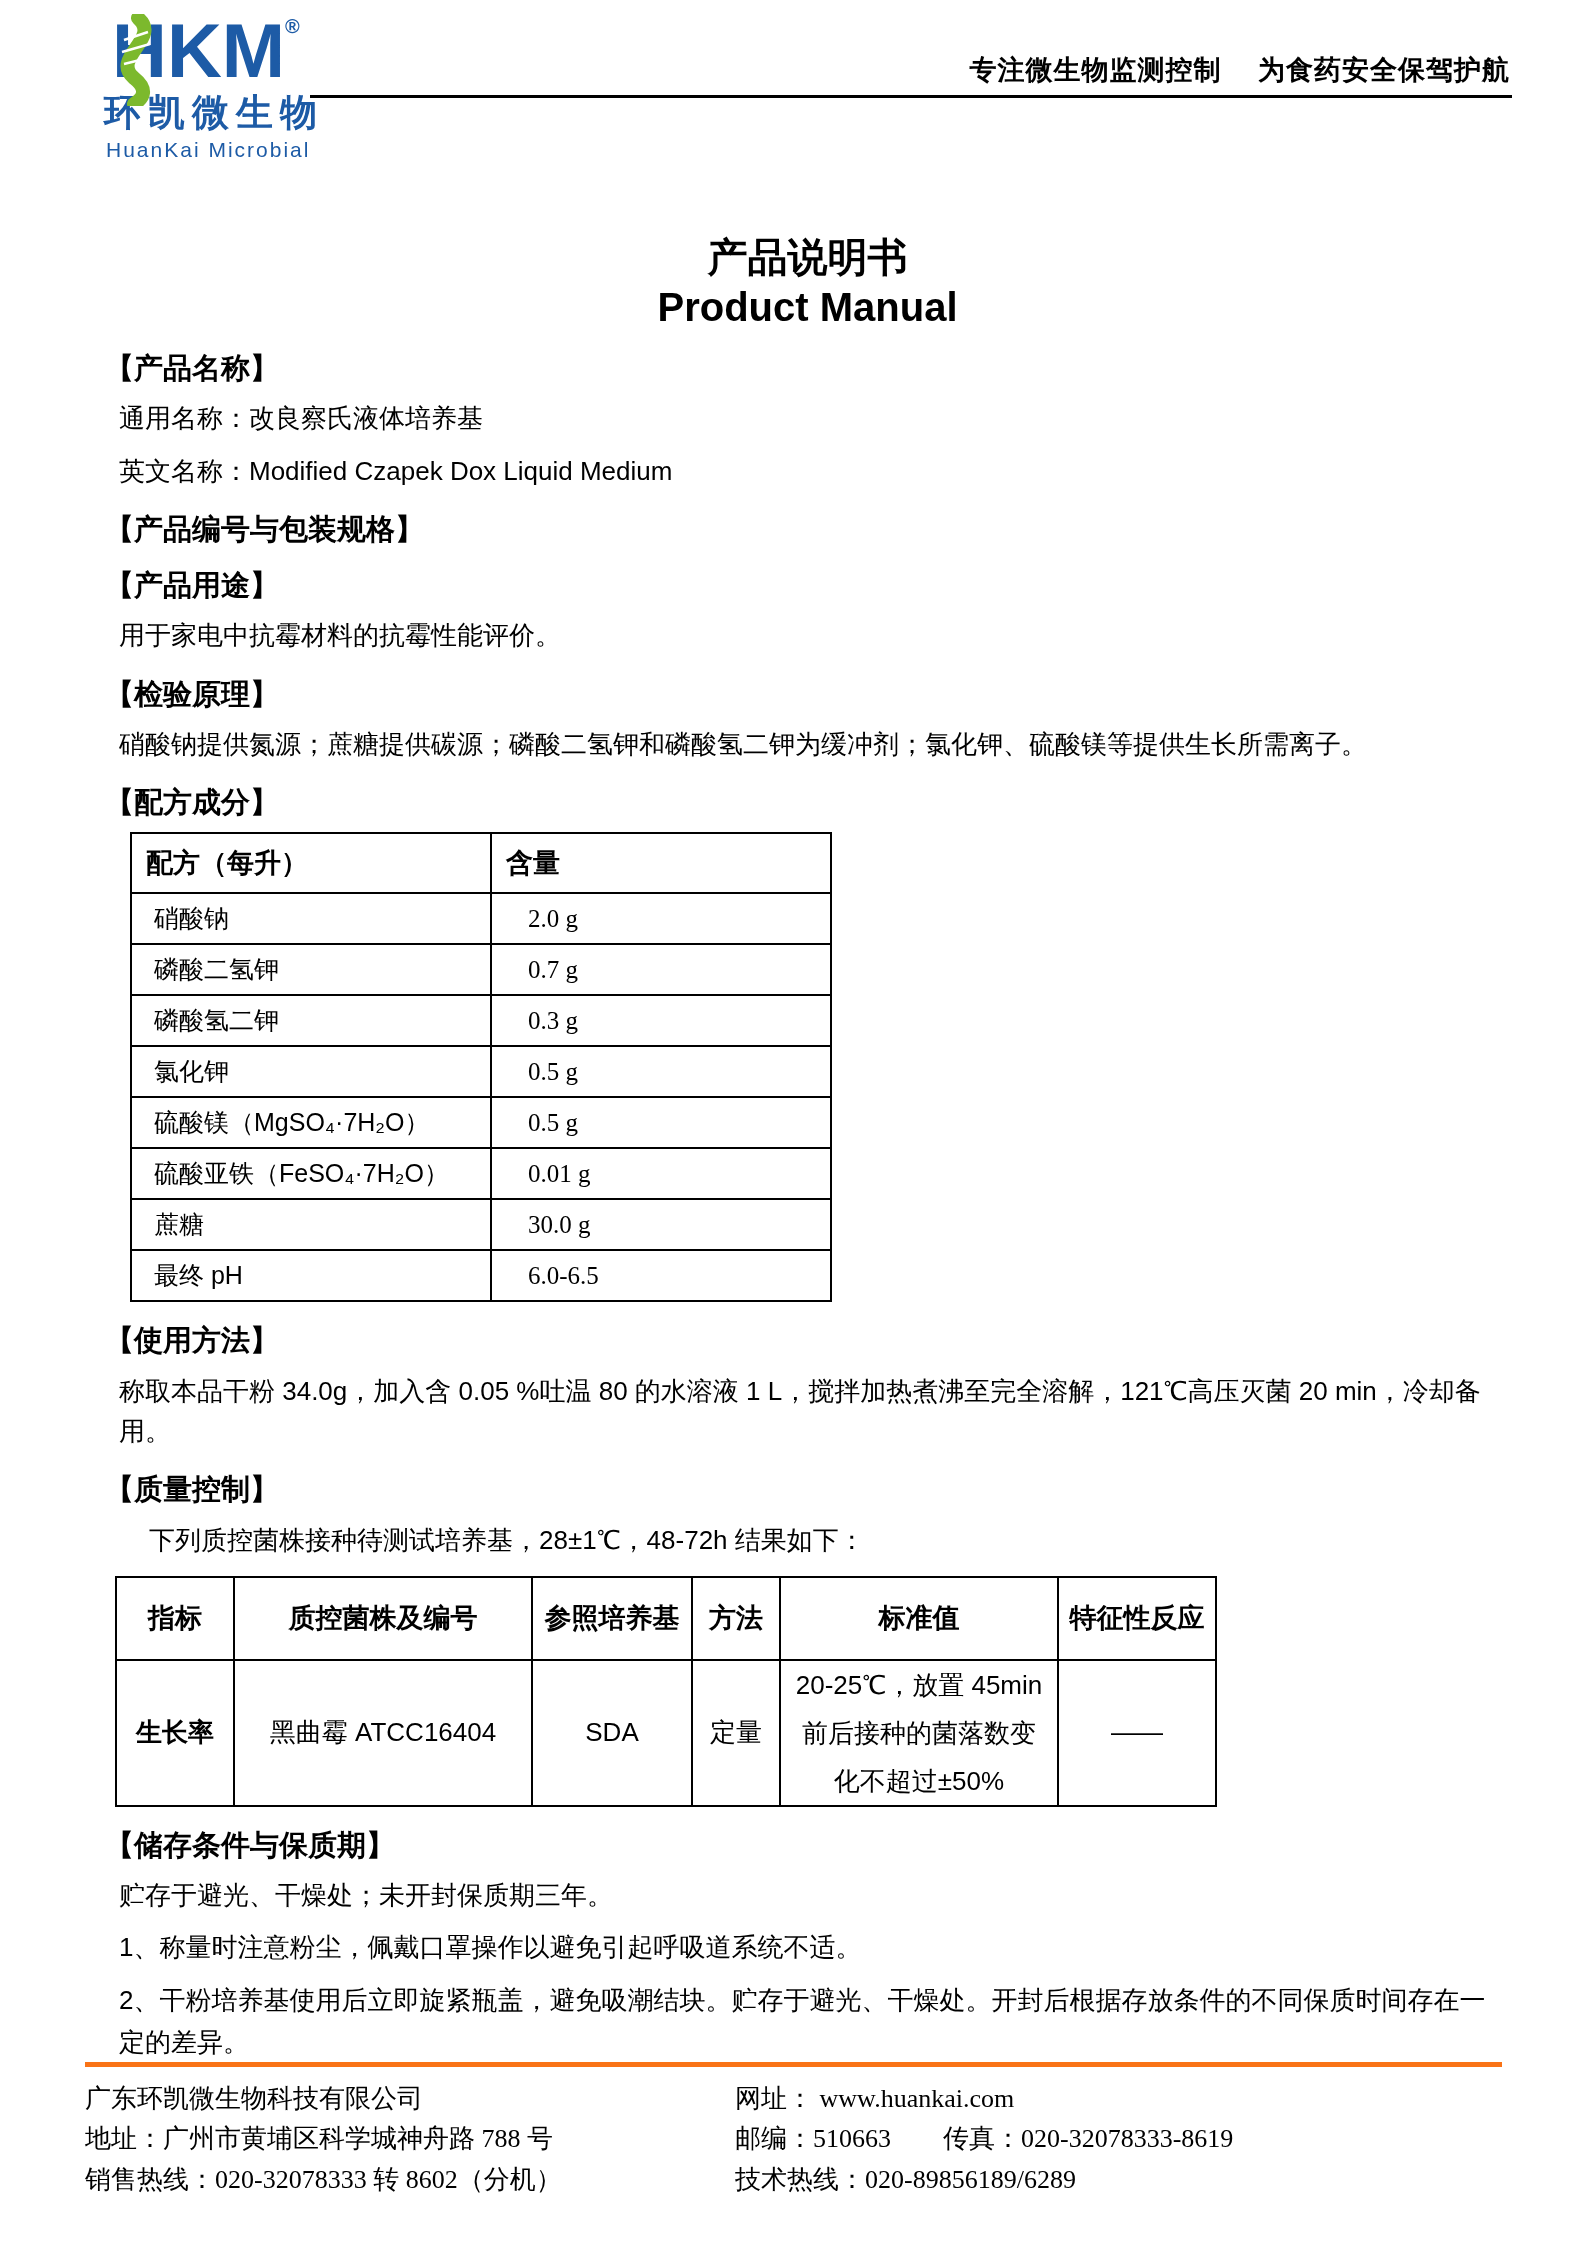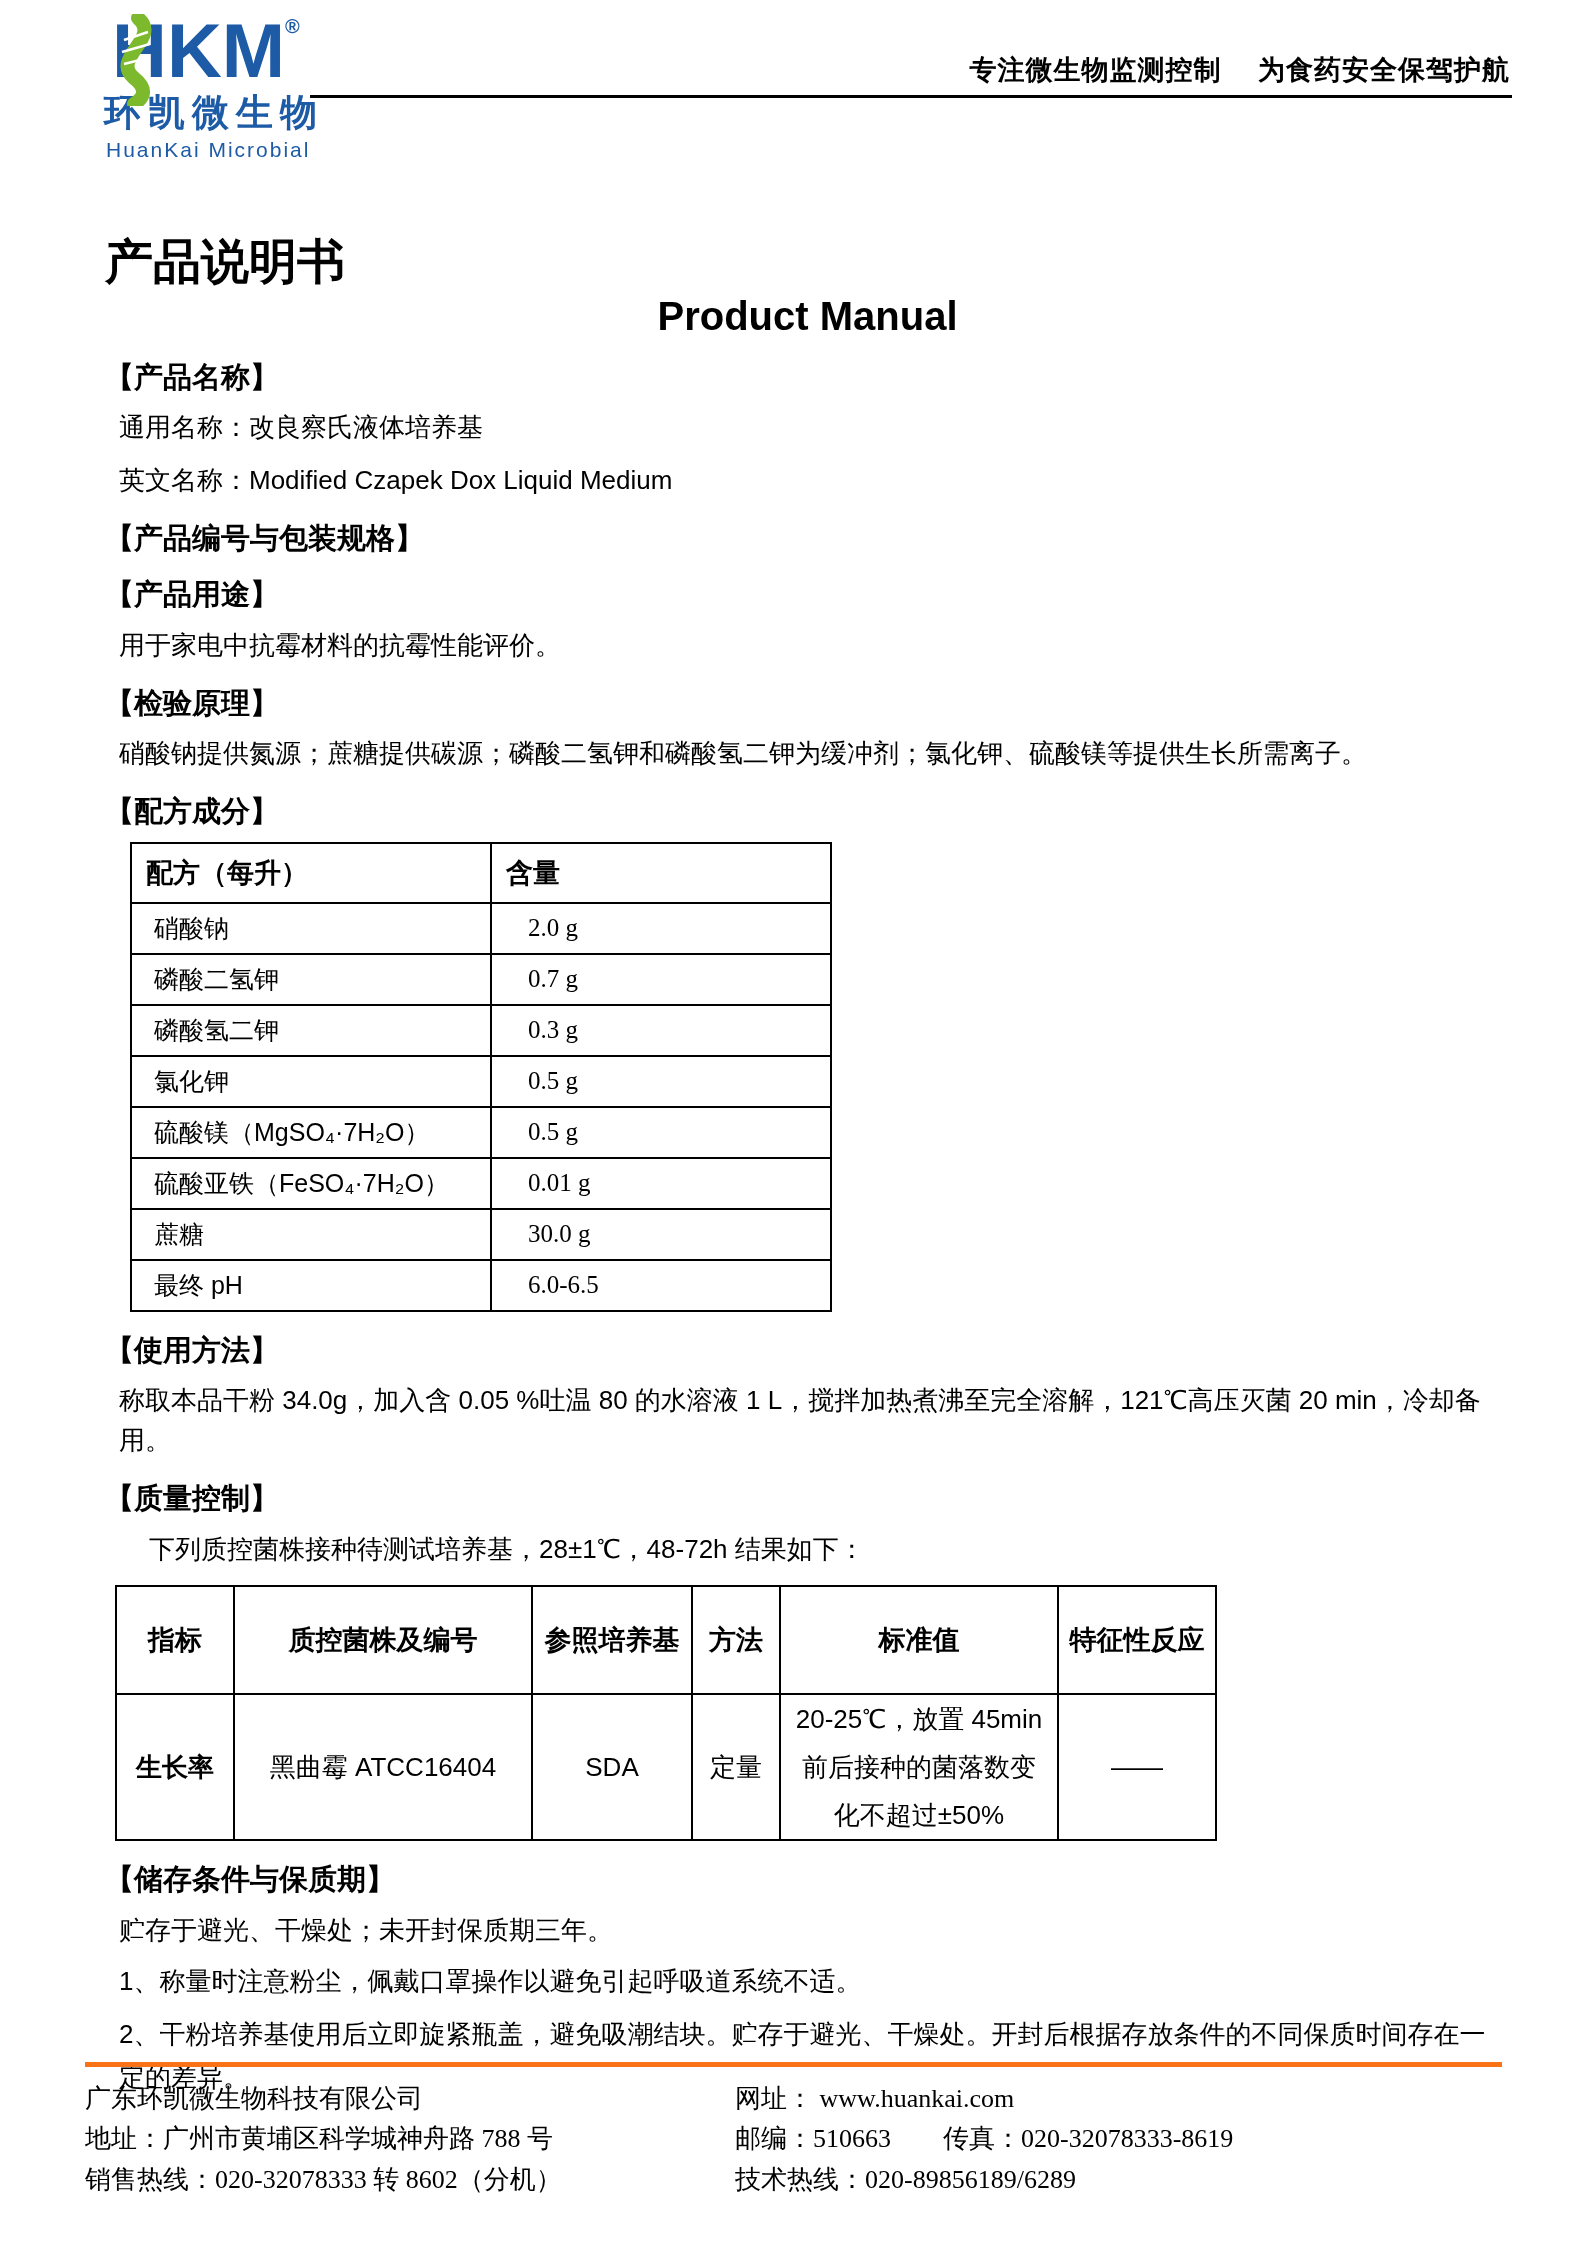--- a/index.html
+++ b/index.html
@@ -17,41 +17,41 @@
   .logo { position:absolute; left:98px; top:16px; width:320px; }
   .logo-row1 { position:relative; display:flex; align-items:flex-start; padding-left:14px; }
   .logo-hkm { font-size:76px; font-weight:800; color:var(--logo-blue); line-height:0.92; letter-spacing:0px; }
   .logo-reg { font-size:20px; font-weight:bold; color:var(--logo-blue); line-height:1; margin-top:0; }
   .logo-strand { position:absolute; left:6px; top:-2px; }
   .logo-cn { font-size:37px; font-weight:700; color:var(--logo-blue); letter-spacing:7px; margin-top:2px; padding-left:6px; white-space:nowrap; }
   .logo-en { font-size:21px; font-weight:500; color:var(--logo-blue); letter-spacing:2px; padding-left:8px; white-space:nowrap; }
 
   
   .main { padding:0 77px 0 105px; }
-  .title-cn { font-size:48px; font-weight:bold; text-align:left; margin-top:82px; line-height:1.15; }
+  .title-cn { font-size:40px; font-weight:bold; text-align:center; margin-top:82px; line-height:1.15; }
   .title-en { font-size:40px; font-weight:bold; text-align:center; margin-top:4px; line-height:1.15; }
   .sec { font-size:29px; font-weight:bold; margin-top:20px; line-height:1.25; }
   .body-text { font-size:26px; margin:12px 0 0 14px; line-height:1.55; }
   .qc-intro { margin-left:44px; }
 
   table { border-collapse:collapse; table-layout:fixed; }
   th, td { border:2px solid #000; }
 
   .t1 { width:1305px; margin:12px 0 0 10px; border:3px solid #000; }
   .t1 thead tr { border-bottom:3px solid #000; }
   .t1 th { font-size:27px; height:56px; text-align:center; font-weight:bold; }
   .t1 td { font-size:26px; height:58px; text-align:center; }
 
   .t2 { width:700px; margin:12px 0 0 25px; border:2px solid #000; }
   .t2 th { font-size:27px; height:60px; text-align:left; padding-left:14px; font-weight:bold; }
   .t2 td { font-size:25px; height:51px; padding-left:22px; text-align:left; }
   .t2 td.val { font-family:"Liberation Serif", serif; padding-left:36px; font-size:25px; }
 
   .t3 { width:1100px; margin:16px 0 0 10px; border:2px solid #000; }
-  .t3 th { font-size:27px; height:108px; text-align:center; font-weight:bold; }
+  .t3 th { font-size:27px; height:83px; text-align:center; font-weight:bold; }
   .t3 td { font-size:26px; height:142px; text-align:center; }
   .t3 td.bold { font-weight:bold; }
   .t3 td.std { line-height:1.85; padding:0 14px; }
 
   .note-item { font-size:26px; margin:10px 0 0 14px; line-height:1.65; }
 
   
   .footer { position:absolute; left:85px; right:85px; top:2062px; border-top:5px solid #f97316;
             padding-top:12px; display:flex; font-family:"Liberation Serif", serif; font-size:26px; }
   .footer-col { line-height:1.55; }

